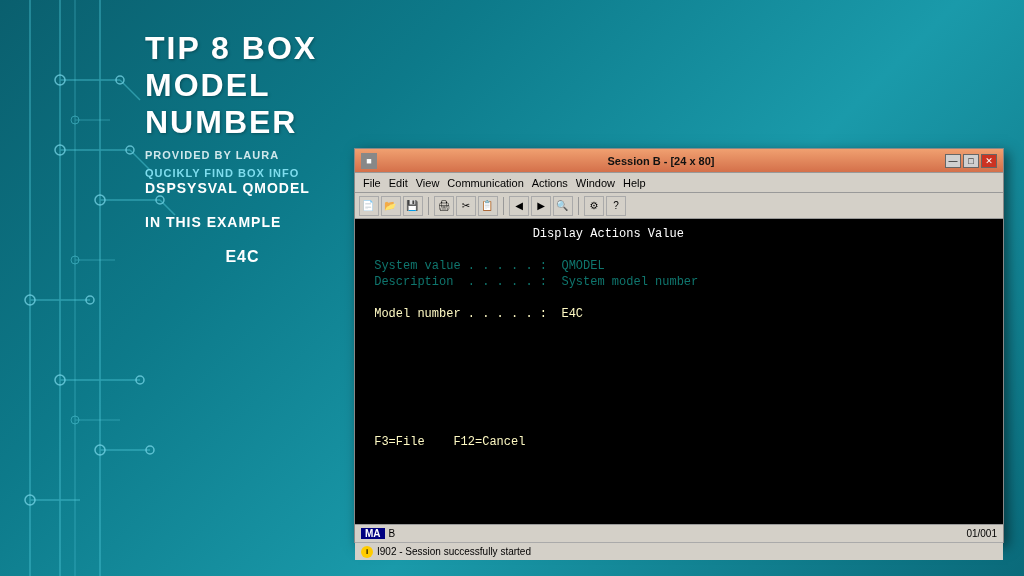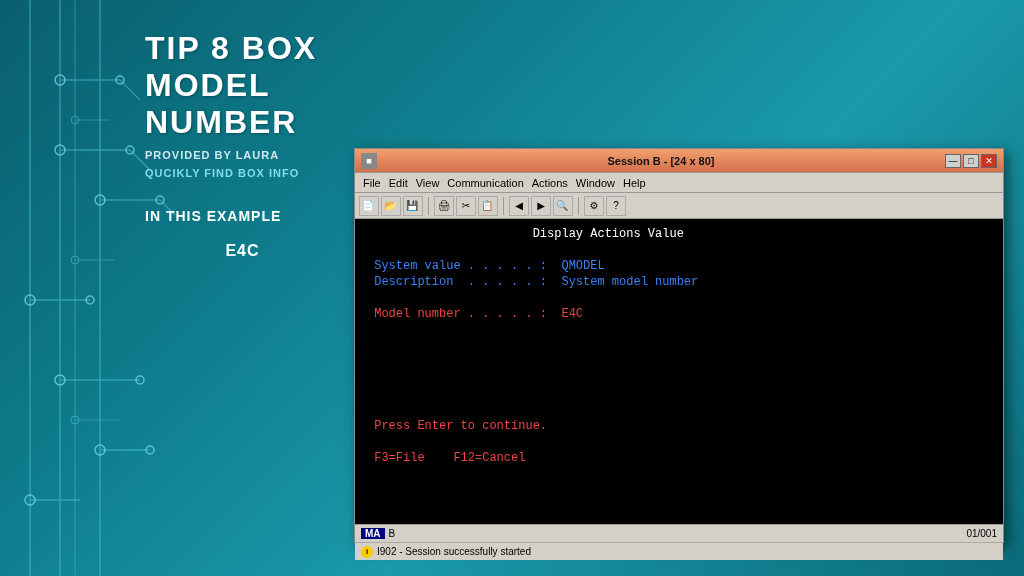--- a/index.html
+++ b/index.html
@@ -58,21 +58,20 @@
       letter-spacing: 1px;
       margin-bottom: 6px;
     }
 
     .quick-find {
       font-size: 11px;
       font-weight: 700;
       color: #7fddee;
       text-transform: uppercase;
       letter-spacing: 1px;
-      margin-bottom: 28px;
     }
 
     .info-item {
       font-size: 14px;
       font-weight: 800;
       color: #ffffff;
       text-transform: uppercase;
       letter-spacing: 1px;
       line-height: 1.3;
       margin-bottom: 16px;
@@ -206,22 +205,22 @@
       overflow: hidden;
       position: relative;
     }
 
     .screen-line {
       margin-bottom: 2px;
       white-space: pre;
     }
 
     .screen-line.white { color: #ffffff; }
-    .screen-line.green { color: #3b82f6; }
-    .screen-line.green2 { color: #ef4444; }
+    .screen-line.green { color: #0f766e; }
+    .screen-line.green2 { color: #fef9c3; }
 
     
     .terminal-statusbar {
       background: #d4d0c8;
       height: 18px;
       display: flex;
       align-items: center;
       padding: 0 6px;
       border-top: 1px solid #999;
       font-size: 10px;
@@ -324,20 +323,21 @@
       <circle cx="75" cy="420" r="4"></circle>
     </g>
   </svg>
 </div>
 
 <div class="left-panel">
   <h1 class="main-title">TIP 8  BOX MODEL NUMBER</h1>
   <div class="subtitle">PROVIDED BY LAURA</div>
   <div class="quick-find">QUCIKLY FIND BOX INFO</div>
 
+  <div class="info-item">DSPSYSVAL QMODEL</div>
   <div class="info-item">IN THIS EXAMPLE</div>
   <div class="info-item highlight">E4C</div>
 </div>
 
 <div class="terminal-container">
 
   <div class="terminal-titlebar">
     <div class="titlebar-icon">■</div>
     <div class="titlebar-title">Session B - [24 x 80]</div>
     <div class="titlebar-controls">
@@ -380,21 +380,20 @@
     <div class="screen-line green"> System value . . . . . :  QMODEL</div>
     <div class="screen-line green"> Description  . . . . . :  System model number</div>
     <div class="screen-line">&nbsp;</div>
     <div class="screen-line green2"> Model number . . . . . :  E4C</div>
     <div class="screen-line">&nbsp;</div>
     <div class="screen-line">&nbsp;</div>
     <div class="screen-line">&nbsp;</div>
     <div class="screen-line">&nbsp;</div>
     <div class="screen-line">&nbsp;</div>
     <div class="screen-line">&nbsp;</div>
-    <div class="screen-line green2"> Press Enter to continue.</div>
     <div class="screen-line">&nbsp;</div>
     <div class="screen-line green2"> F3=File    F12=Cancel</div>
   </div>
 
   <div class="terminal-statusbar">
     <span class="status-ma">MA</span>
     <span class="status-b">B</span>
     <span class="status-pos">01/001</span>
   </div>
 

